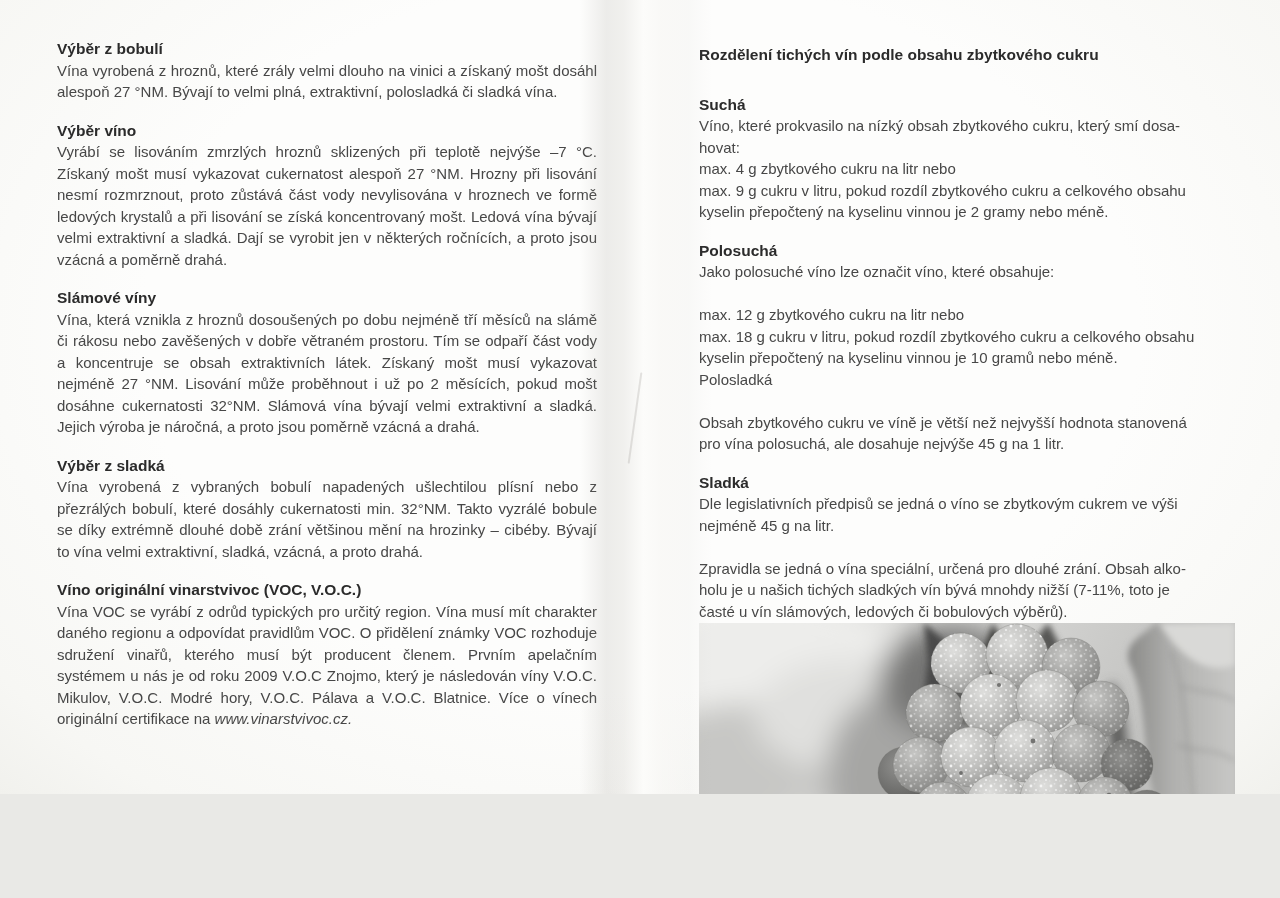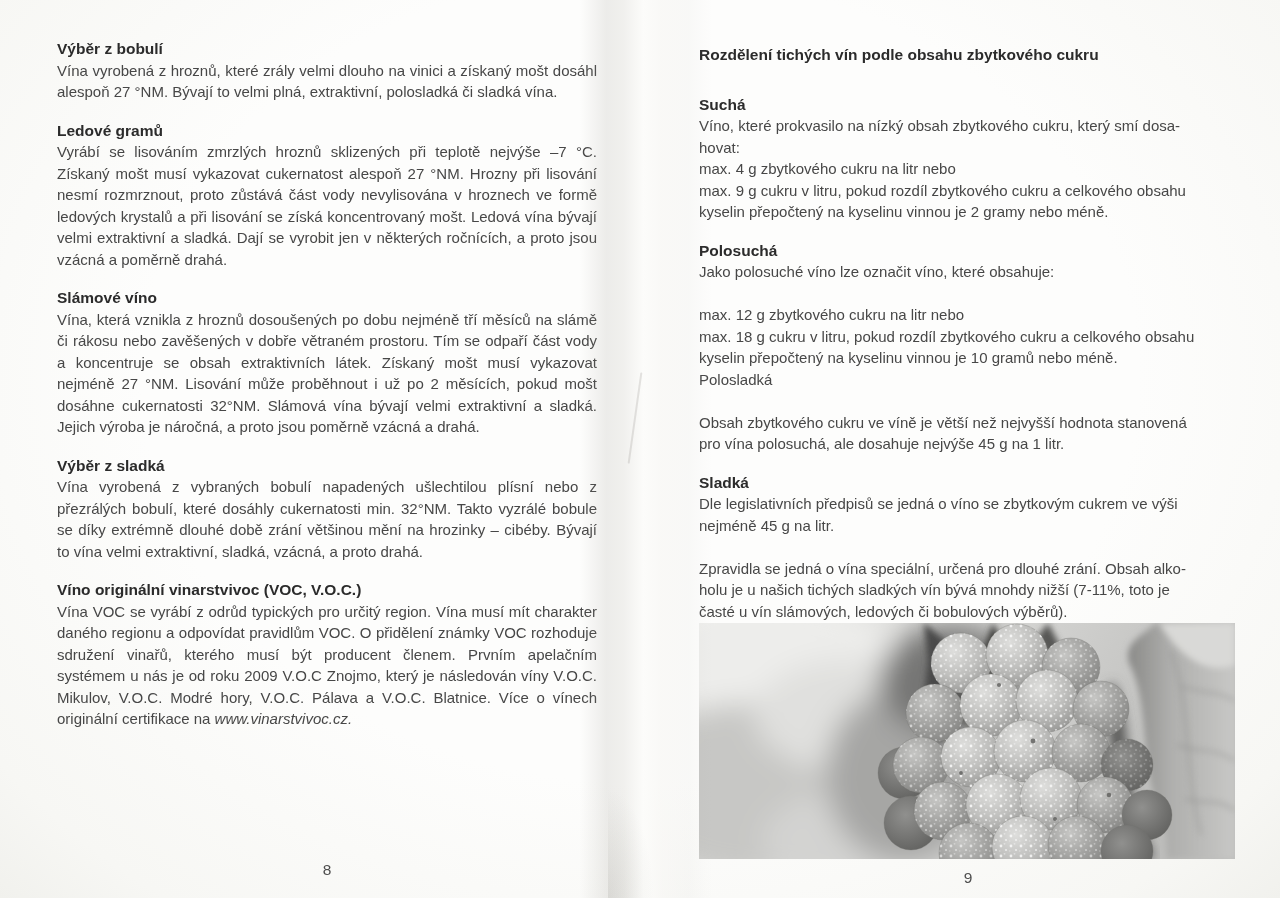--- a/index.html
+++ b/index.html
@@ -1,17 +1,17 @@
 <!DOCTYPE html>
 <html lang="cs"><head>
 <meta charset="utf-8">
 <style>
   html,body{margin:0;padding:0;background:#e9e9e6;}
   .spread{
-    position:relative;width:1280px;height:898px;overflow:hidden;
+    position:relative;width:1280px;height:794px;overflow:hidden;
     background:radial-gradient(ellipse at 50% 42%, #fdfdfc 55%, #f7f7f4 88%, #f1f1ed 100%);
     font-family:"Liberation Sans","DejaVu Sans",sans-serif;
     color:#474747;
   }
   .page-col{position:absolute;top:38px;width:540px;}
   .page-col.left{left:57px;}
   .page-col.right{left:699px;top:44px;width:538px;}
   .hd{font-size:15.5px;font-weight:bold;color:#2b2b2b;margin:0;line-height:21.5px;}
   .para{font-size:15px;line-height:21.5px;margin:0;text-align:justify;}
   .para em{margin-top:40px;}
@@ -51,25 +51,25 @@
 
 <div class="spread">
 
   <div class="page-col left">
     <div id="left-sections">
         <section class="sec">
           <h3 class="hd">Výběr z bobulí</h3>
           <p class="para">Vína vyrobená z hroznů, které zrály velmi dlouho na vinici a získaný mošt dosáhl alespoň 27 °NM. Bývají to velmi plná, extraktivní, polosladká či sladká vína.</p>
         </section>
         <section class="sec">
-          <h3 class="hd">Ledové gramů</h3>
+          <h3 class="hd">Výběr víno</h3>
           <p class="para">Vyrábí se lisováním zmrzlých hroznů sklizených při teplotě nejvýše –7 °C. Získaný mošt musí vykazovat cukernatost alespoň 27 °NM. Hrozny při lisování nesmí rozmrznout, proto zůstává část vody nevylisována v hroznech ve formě ledových krystalů a při lisování se získá koncentrovaný mošt. Ledová vína bývají velmi extraktivní a sladká. Dají se vyrobit jen v některých ročnících, a proto jsou vzácná a poměrně drahá.</p>
         </section>
         <section class="sec">
-          <h3 class="hd">Slámové víno</h3>
+          <h3 class="hd">Slámové víny</h3>
           <p class="para">Vína, která vznikla z hroznů dosoušených po dobu nejméně tří měsíců na slámě či rákosu nebo zavěšených v dobře větraném prostoru. Tím se odpaří část vody a koncentruje se obsah extraktivních látek. Získaný mošt musí vykazovat nejméně 27 °NM. Lisování může proběhnout i už po 2 měsících, pokud mošt dosáhne cukernatosti 32°NM. Slámová vína bývají velmi extraktivní a sladká. Jejich výroba je náročná, a proto jsou poměrně vzácná a drahá.</p>
         </section>
         <section class="sec">
           <h3 class="hd">Výběr z sladká</h3>
           <p class="para">Vína vyrobená z vybraných bobulí napadených ušlechtilou plísní nebo z přezrálých bobulí, které dosáhly cukernatosti min. 32°NM. Takto vyzrálé bobule se díky extrémně dlouhé době zrání většinou mění na hrozinky – cibéby. Bývají to vína velmi extraktivní, sladká, vzácná, a proto drahá.</p>
         </section>
         <section class="sec">
           <h3 class="hd">Víno originální vinarstvivoc (VOC, V.O.C.)</h3>
           <p class="para">Vína VOC se vyrábí z odrůd typických pro určitý region. Vína musí mít charakter daného regionu a odpovídat pravidlům VOC. O přidělení známky VOC rozhoduje sdružení vinařů, kterého musí být producent členem. Prvním apelačním systémem u nás je od roku 2009 V.O.C Znojmo, který je následován víny V.O.C. Mikulov, V.O.C. Modré hory, V.O.C. Pálava a V.O.C. Blatnice. Více o vínech originální certifikace na <em>www.vinarstvivoc.cz.</em></p>
         </section>

